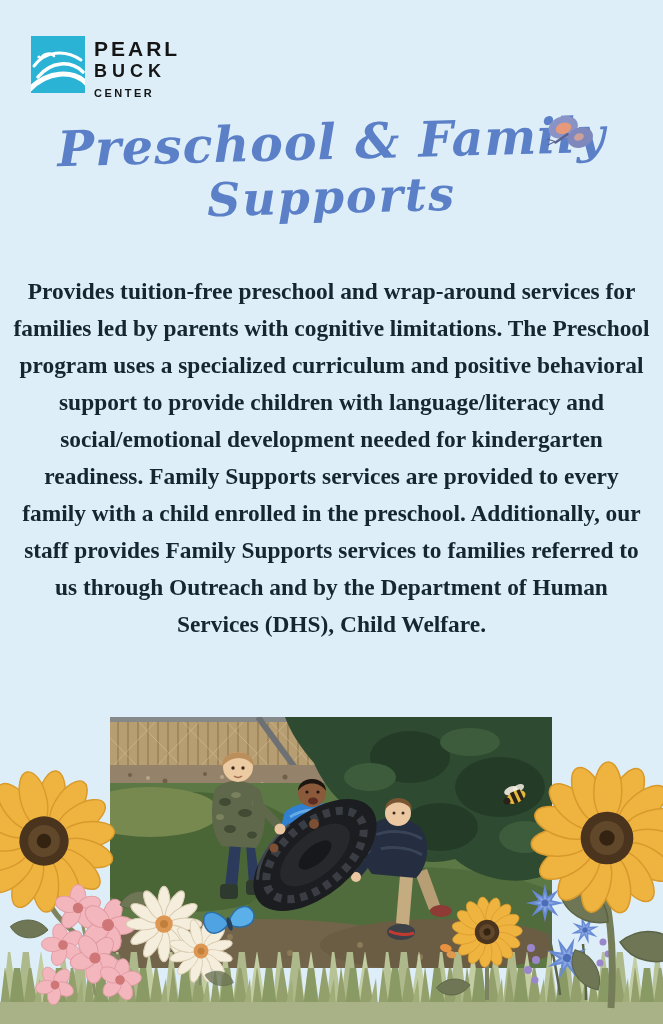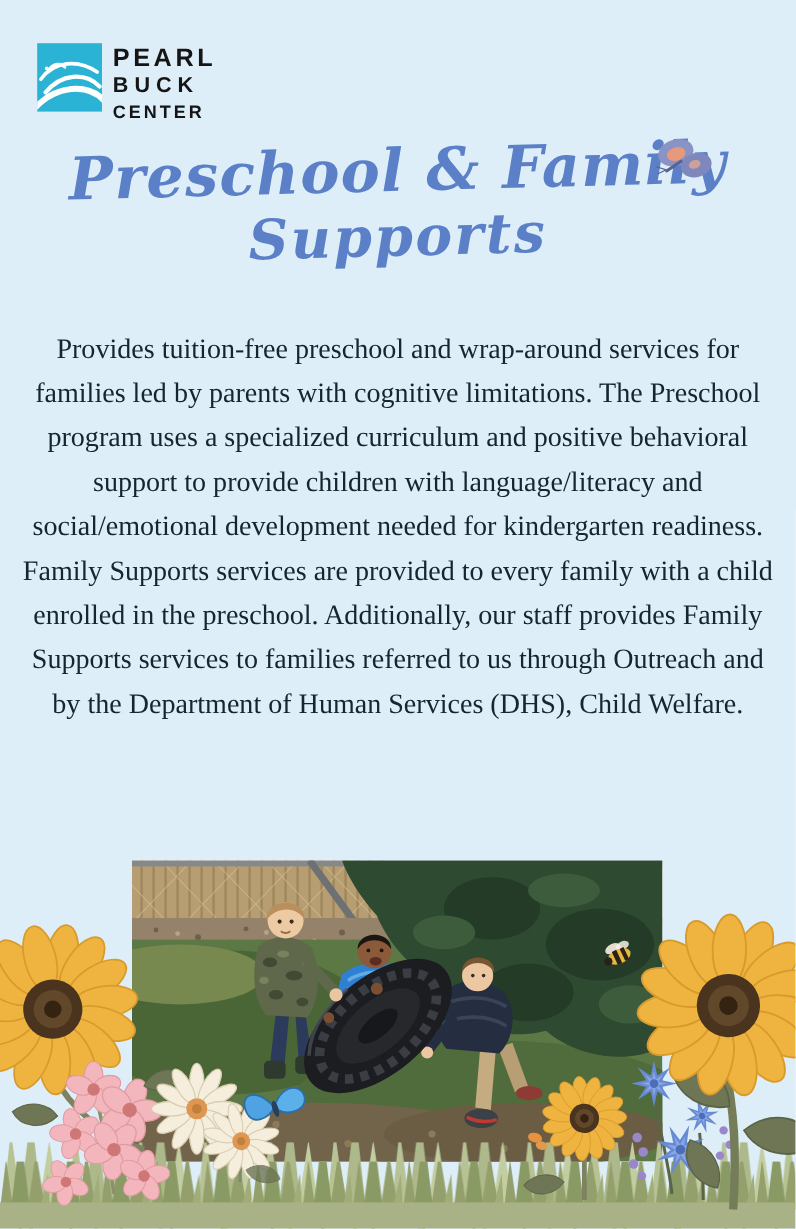--- a/index.html
+++ b/index.html
@@ -6,29 +6,29 @@
   .page{position:relative;width:663px;height:1024px;background:#ddeef8;overflow:hidden;
         font-family:"Liberation Serif",serif;}
   
   .logo{position:absolute;left:31px;top:36px;display:flex;align-items:flex-start;gap:9px;}
   .logo-box{width:54px;height:57px;background:#2bb3d5;flex:0 0 auto;}
   .logo-box svg{display:block;width:54px;height:57px;}
   .logo-text{display:flex;flex-direction:column;font-family:"Liberation Sans",sans-serif;
              font-weight:700;color:#151515;padding-top:1px;}
   .logo-l1{font-size:21px;line-height:23px;letter-spacing:3px;}
   .logo-l2{font-size:18px;line-height:23px;letter-spacing:5px;}
-  .logo-l3{font-size:15px;line-height:21px;letter-spacing:2.5px;}
+  .logo-l3{font-size:11px;line-height:21px;letter-spacing:2.5px;}
   
   .title{position:absolute;top:110px;left:0;width:100%;text-align:center;color:#5b80c8;
          font-style:italic;font-weight:700;font-family:"DejaVu Serif","Liberation Serif",serif;}
   .title-line1{font-size:49px;line-height:64px;letter-spacing:1px;transform:rotate(-1.5deg);}
   .title-line2{font-size:46px;line-height:58px;letter-spacing:2px;margin-top:-6px;transform:rotate(-1.5deg);}
   
   .body-text{position:absolute;top:273px;left:12px;width:639px;text-align:center;
-             font-weight:400;font-size:23.4px;line-height:37px;color:#14262e;}
+             font-weight:700;font-size:23.4px;line-height:37px;color:#14262e;}
   
   .photo{position:absolute;left:110px;top:717px;width:442px;height:251px;}
   .photo svg{display:block;width:442px;height:251px;}
   
   .deco-layer{position:absolute;left:0;top:0;width:663px;height:1024px;pointer-events:none;}
 </style>
 </head>
 <body>
 
 <div class="page">

